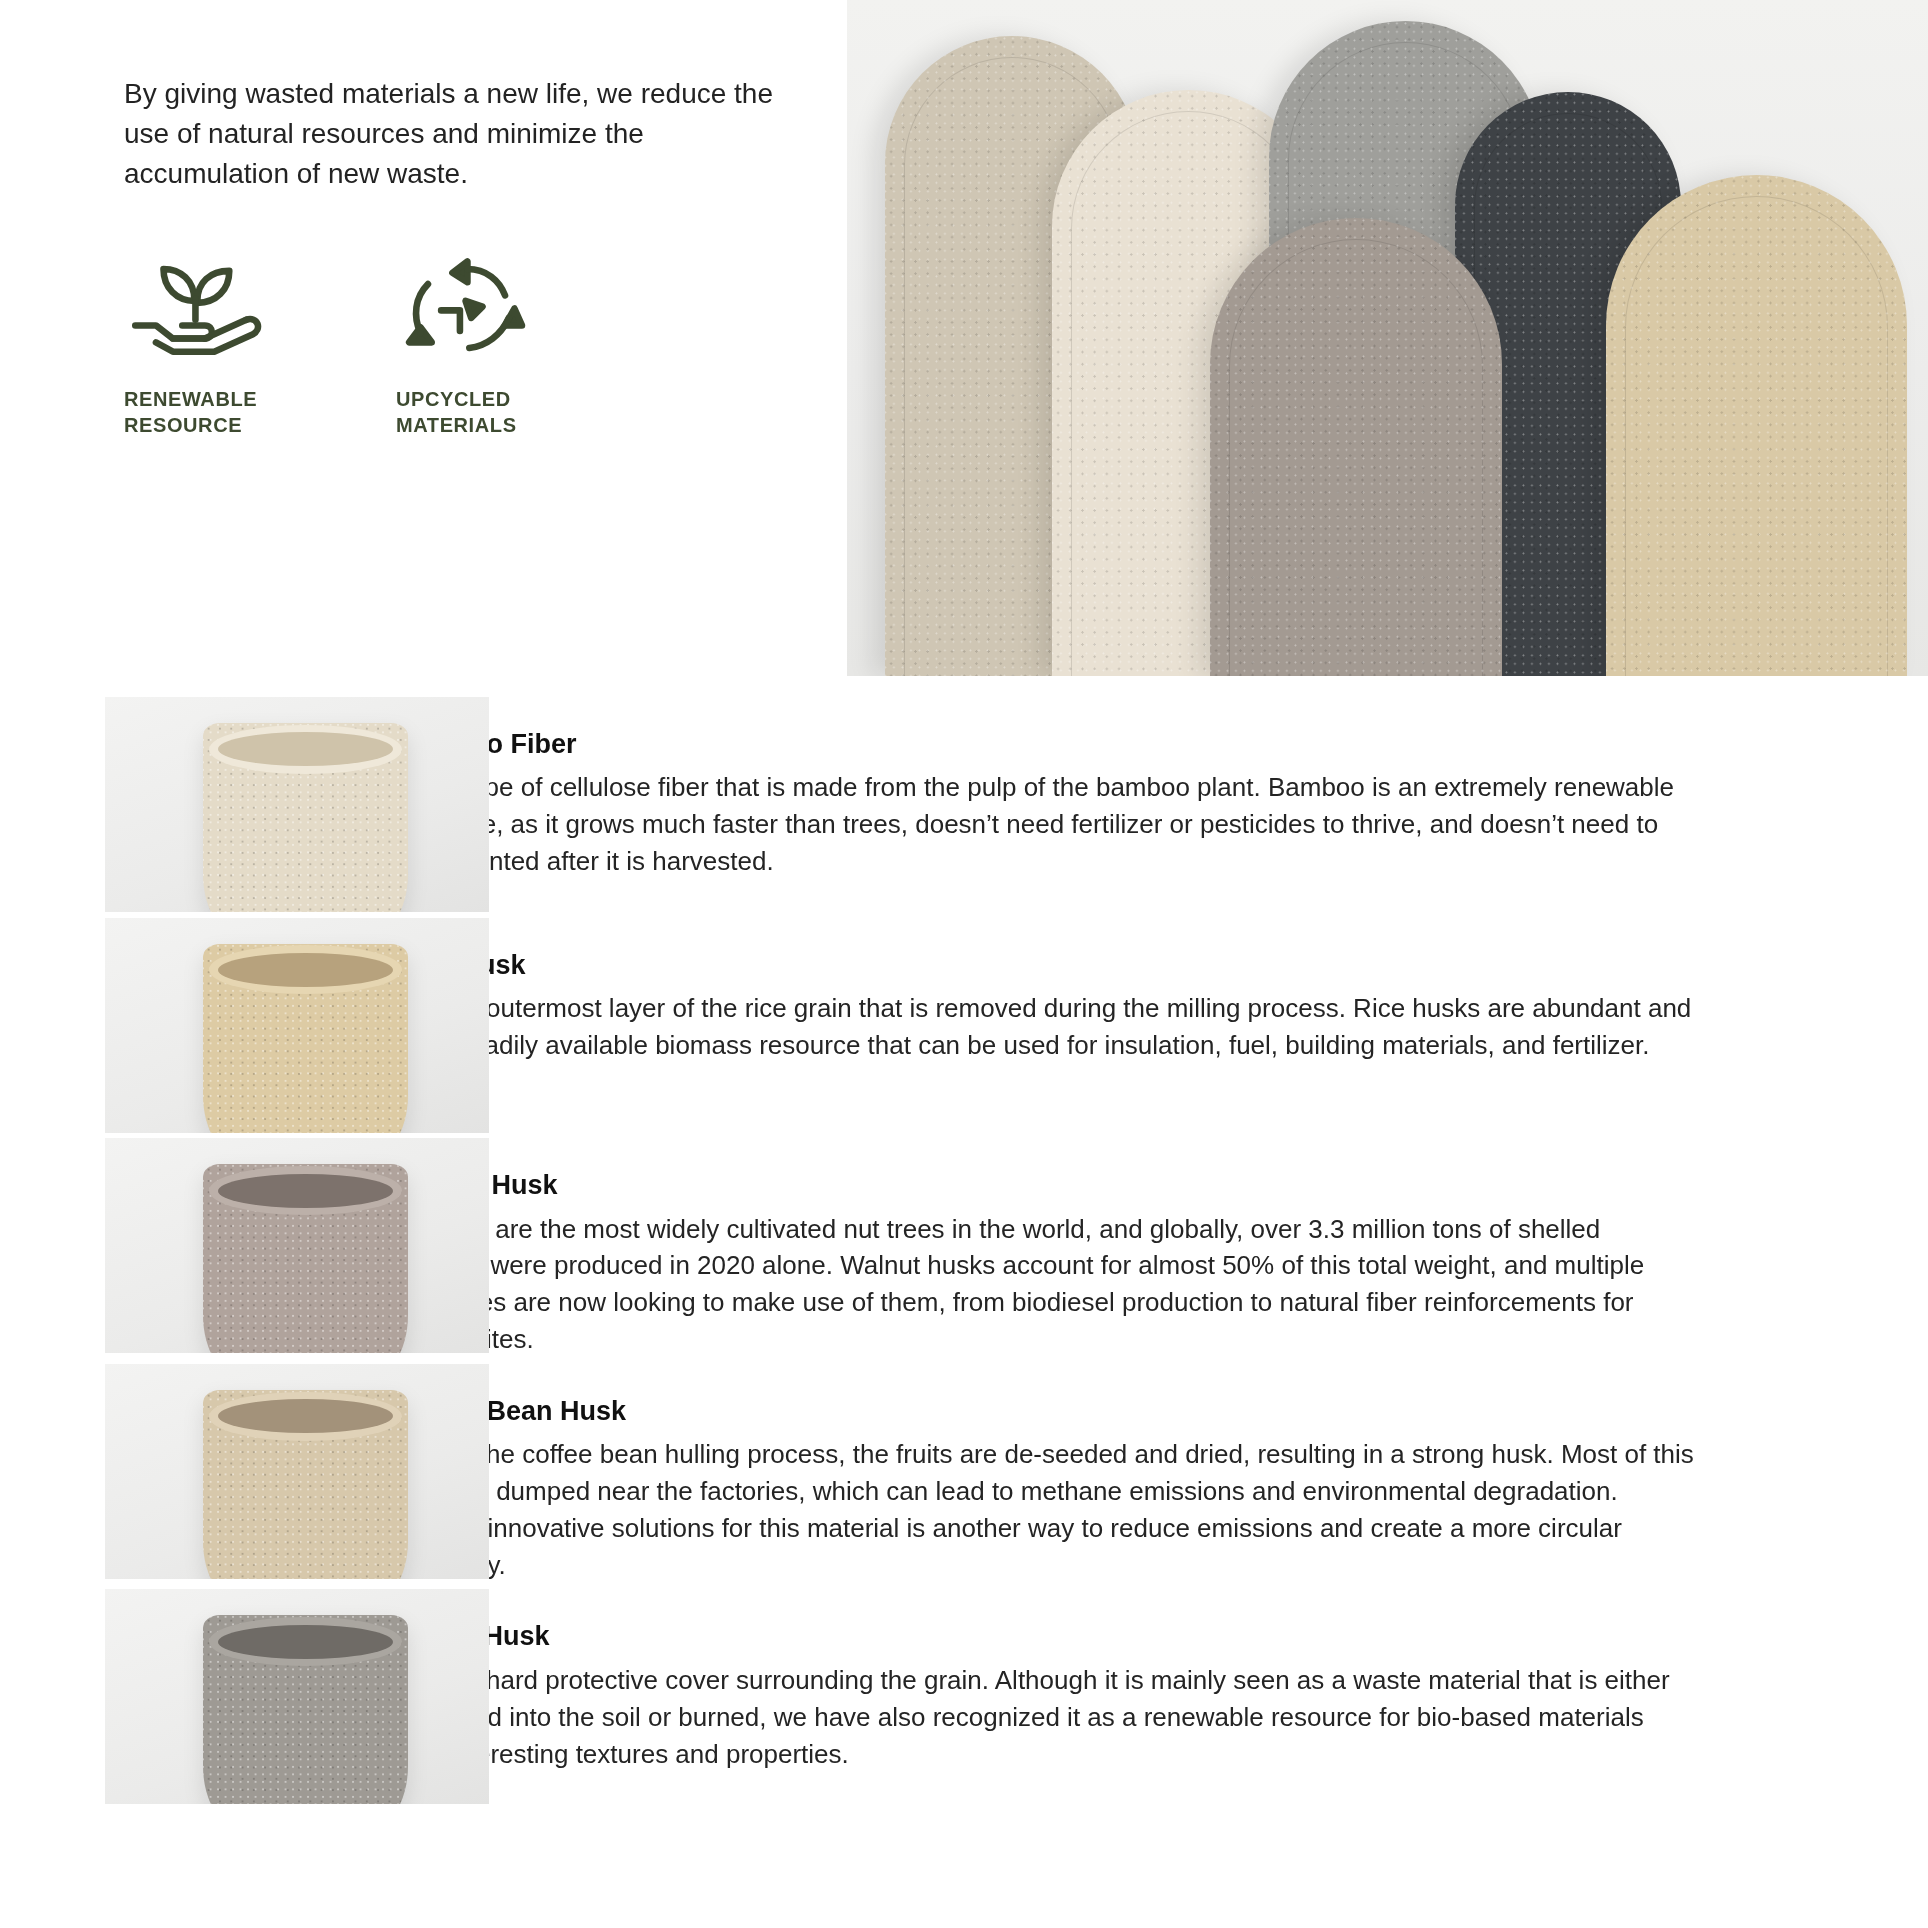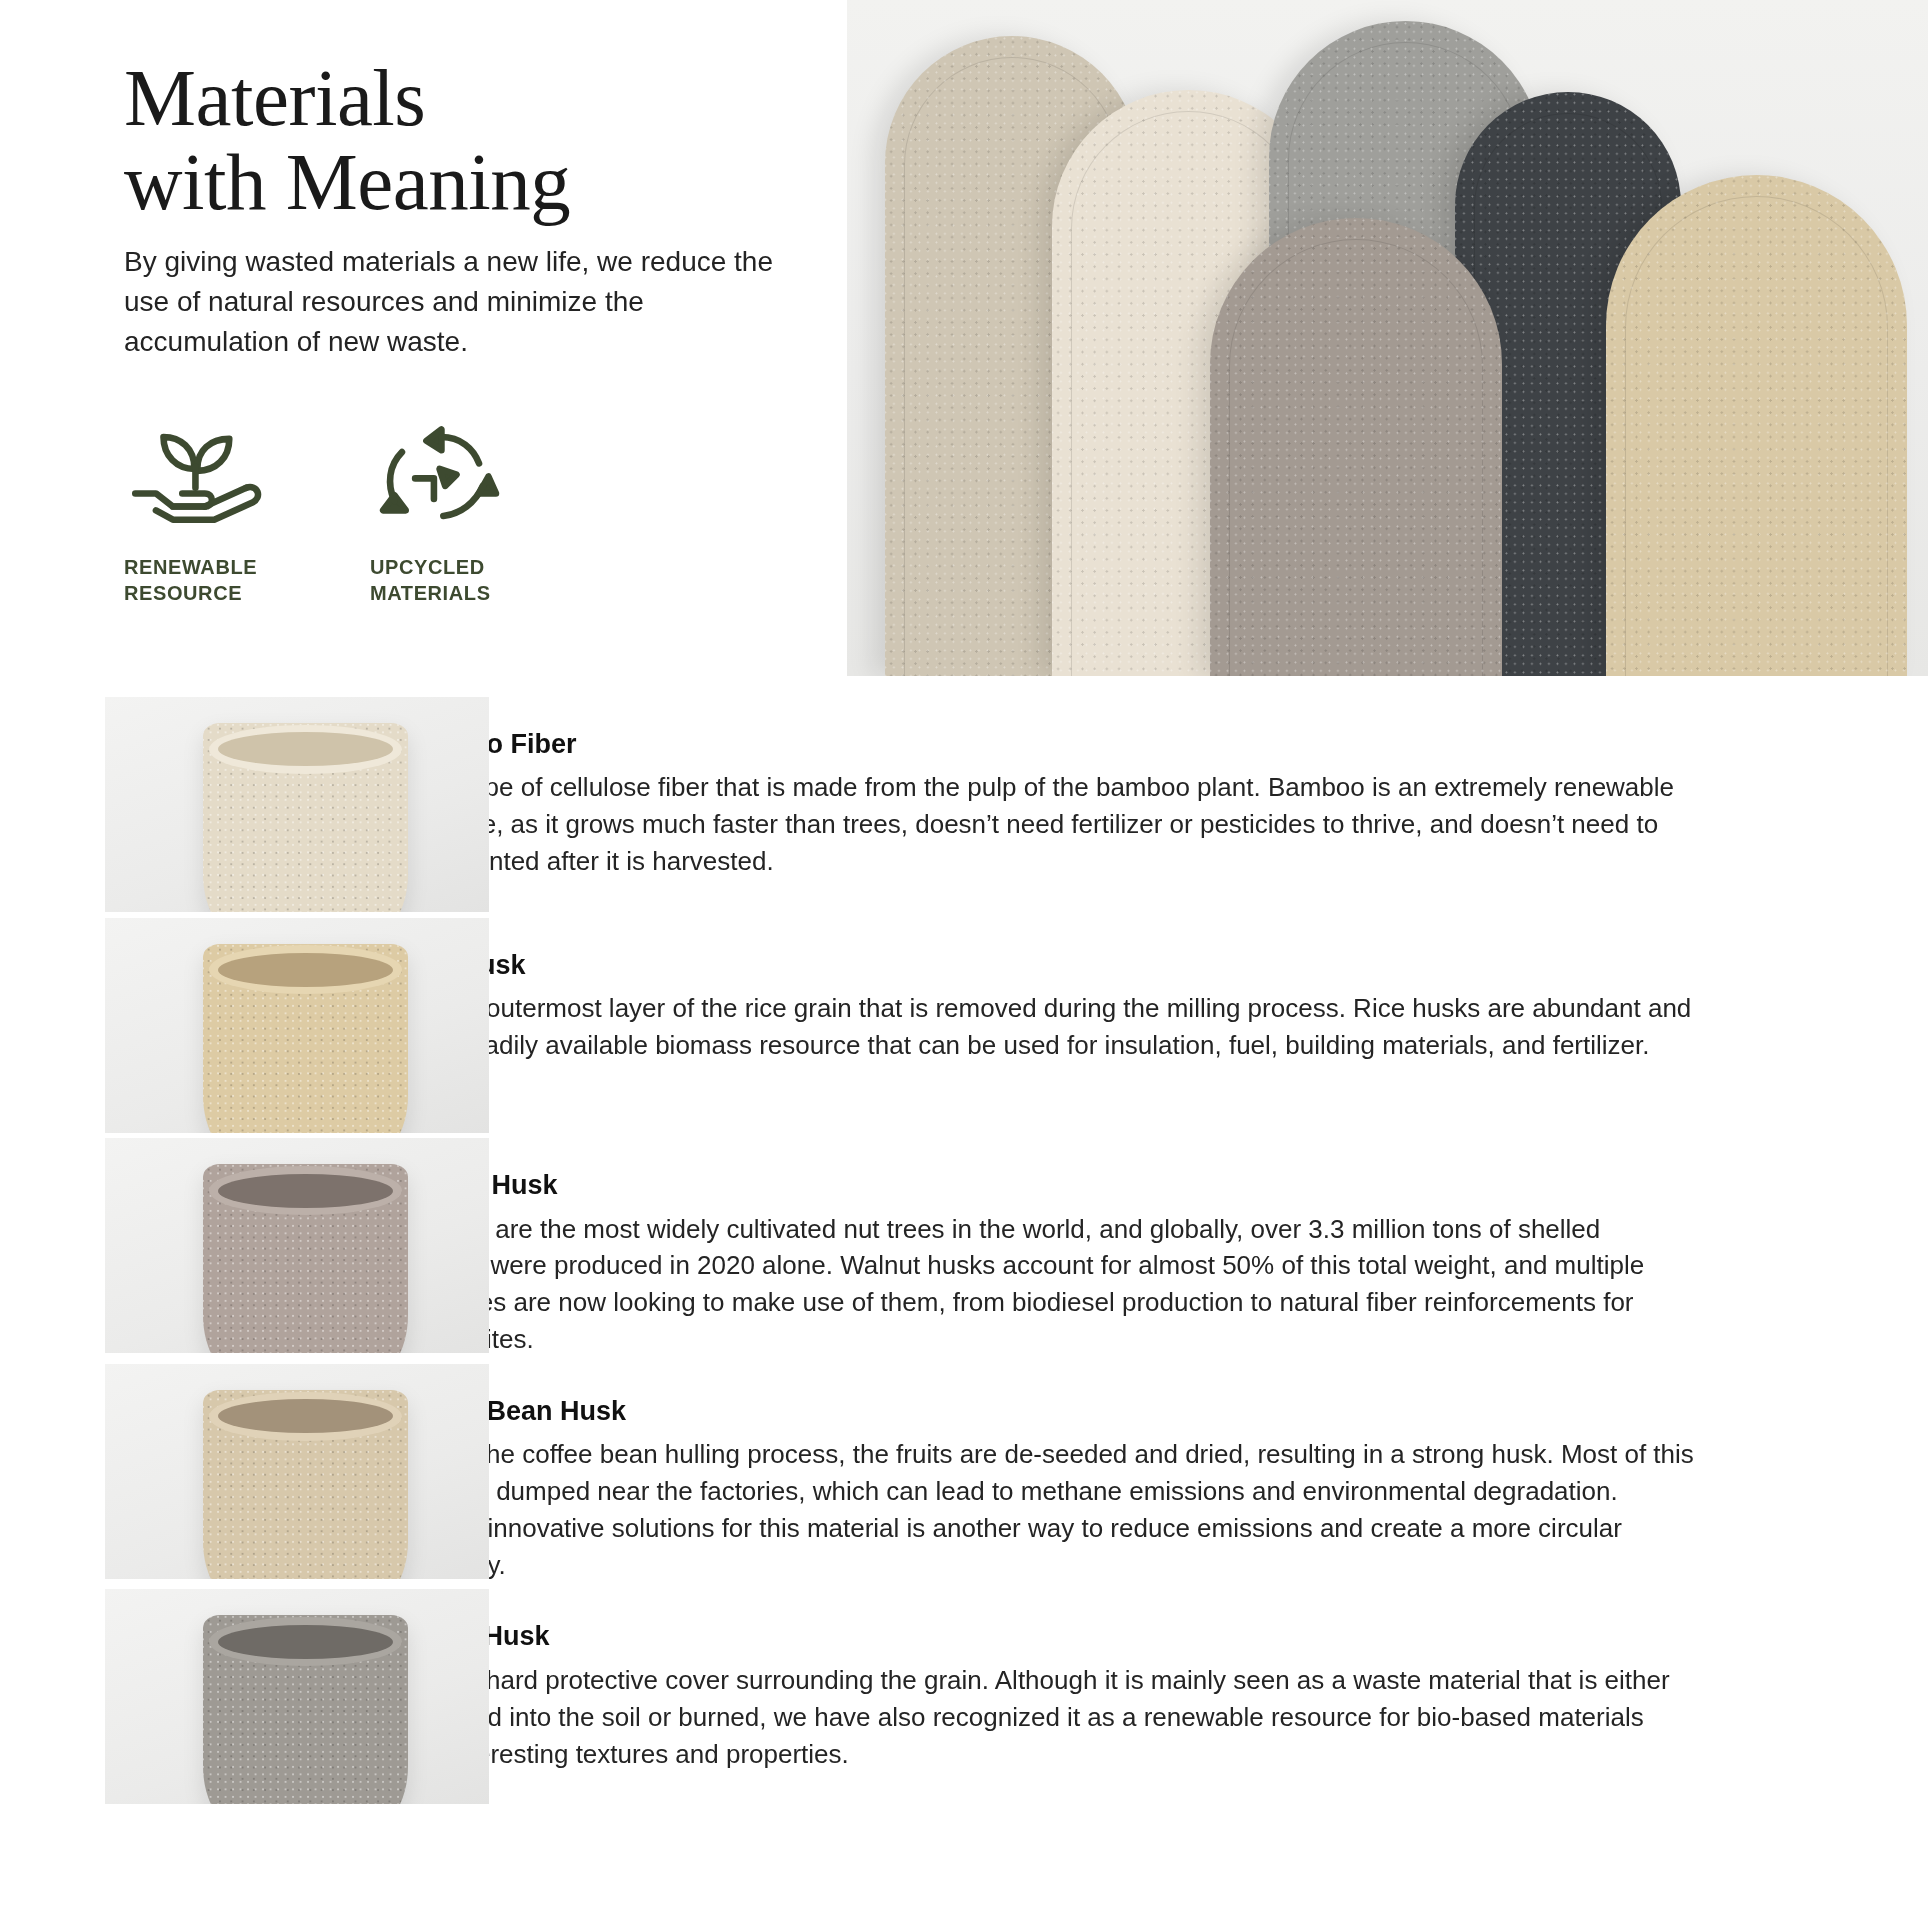--- a/index.html
+++ b/index.html
@@ -41,21 +41,21 @@
     margin-top: 18px;
     font-size: 28px;
     line-height: 1.42;
     color: #232323;
     max-width: 659px;
   }
 
   .badges {
     margin-top: 49px;
     display: flex;
-    gap: 58px;
+    gap: 84px;
   }
   .badge {
     width: 188px;
   }
   .badge-icon {
     height: 132px;
     display: flex;
     align-items: center;
     justify-content: flex-start;
   }
@@ -197,24 +197,20 @@
     margin: 0;
     max-width: 1299px;
   }
 </style>
 </head>
 <body>
 
 <section class="hero">
 
   <div class="hero-left">
-    <h1 class="hero-title">
-      <span>Materials</span><br>
-      <span>with Meaning</span>
-    </h1>
 
     <p class="hero-sub">By giving wasted materials a new life, we reduce the use of natural resources and minimize the accumulation of new waste.</p>
 
     <div class="badges">
 
       <div class="badge">
         <div class="badge-icon">
           <svg width="141" height="113" viewBox="0 0 150 120" fill="none" stroke="#3d4a30" stroke-width="7" stroke-linecap="round" stroke-linejoin="round">
             <path d="M75 52 C75 30 60 18 42 18 C42 38 56 52 75 52 Z"></path>
             <path d="M78 52 C78 32 92 20 112 20 C112 40 98 54 78 54 Z"></path>

